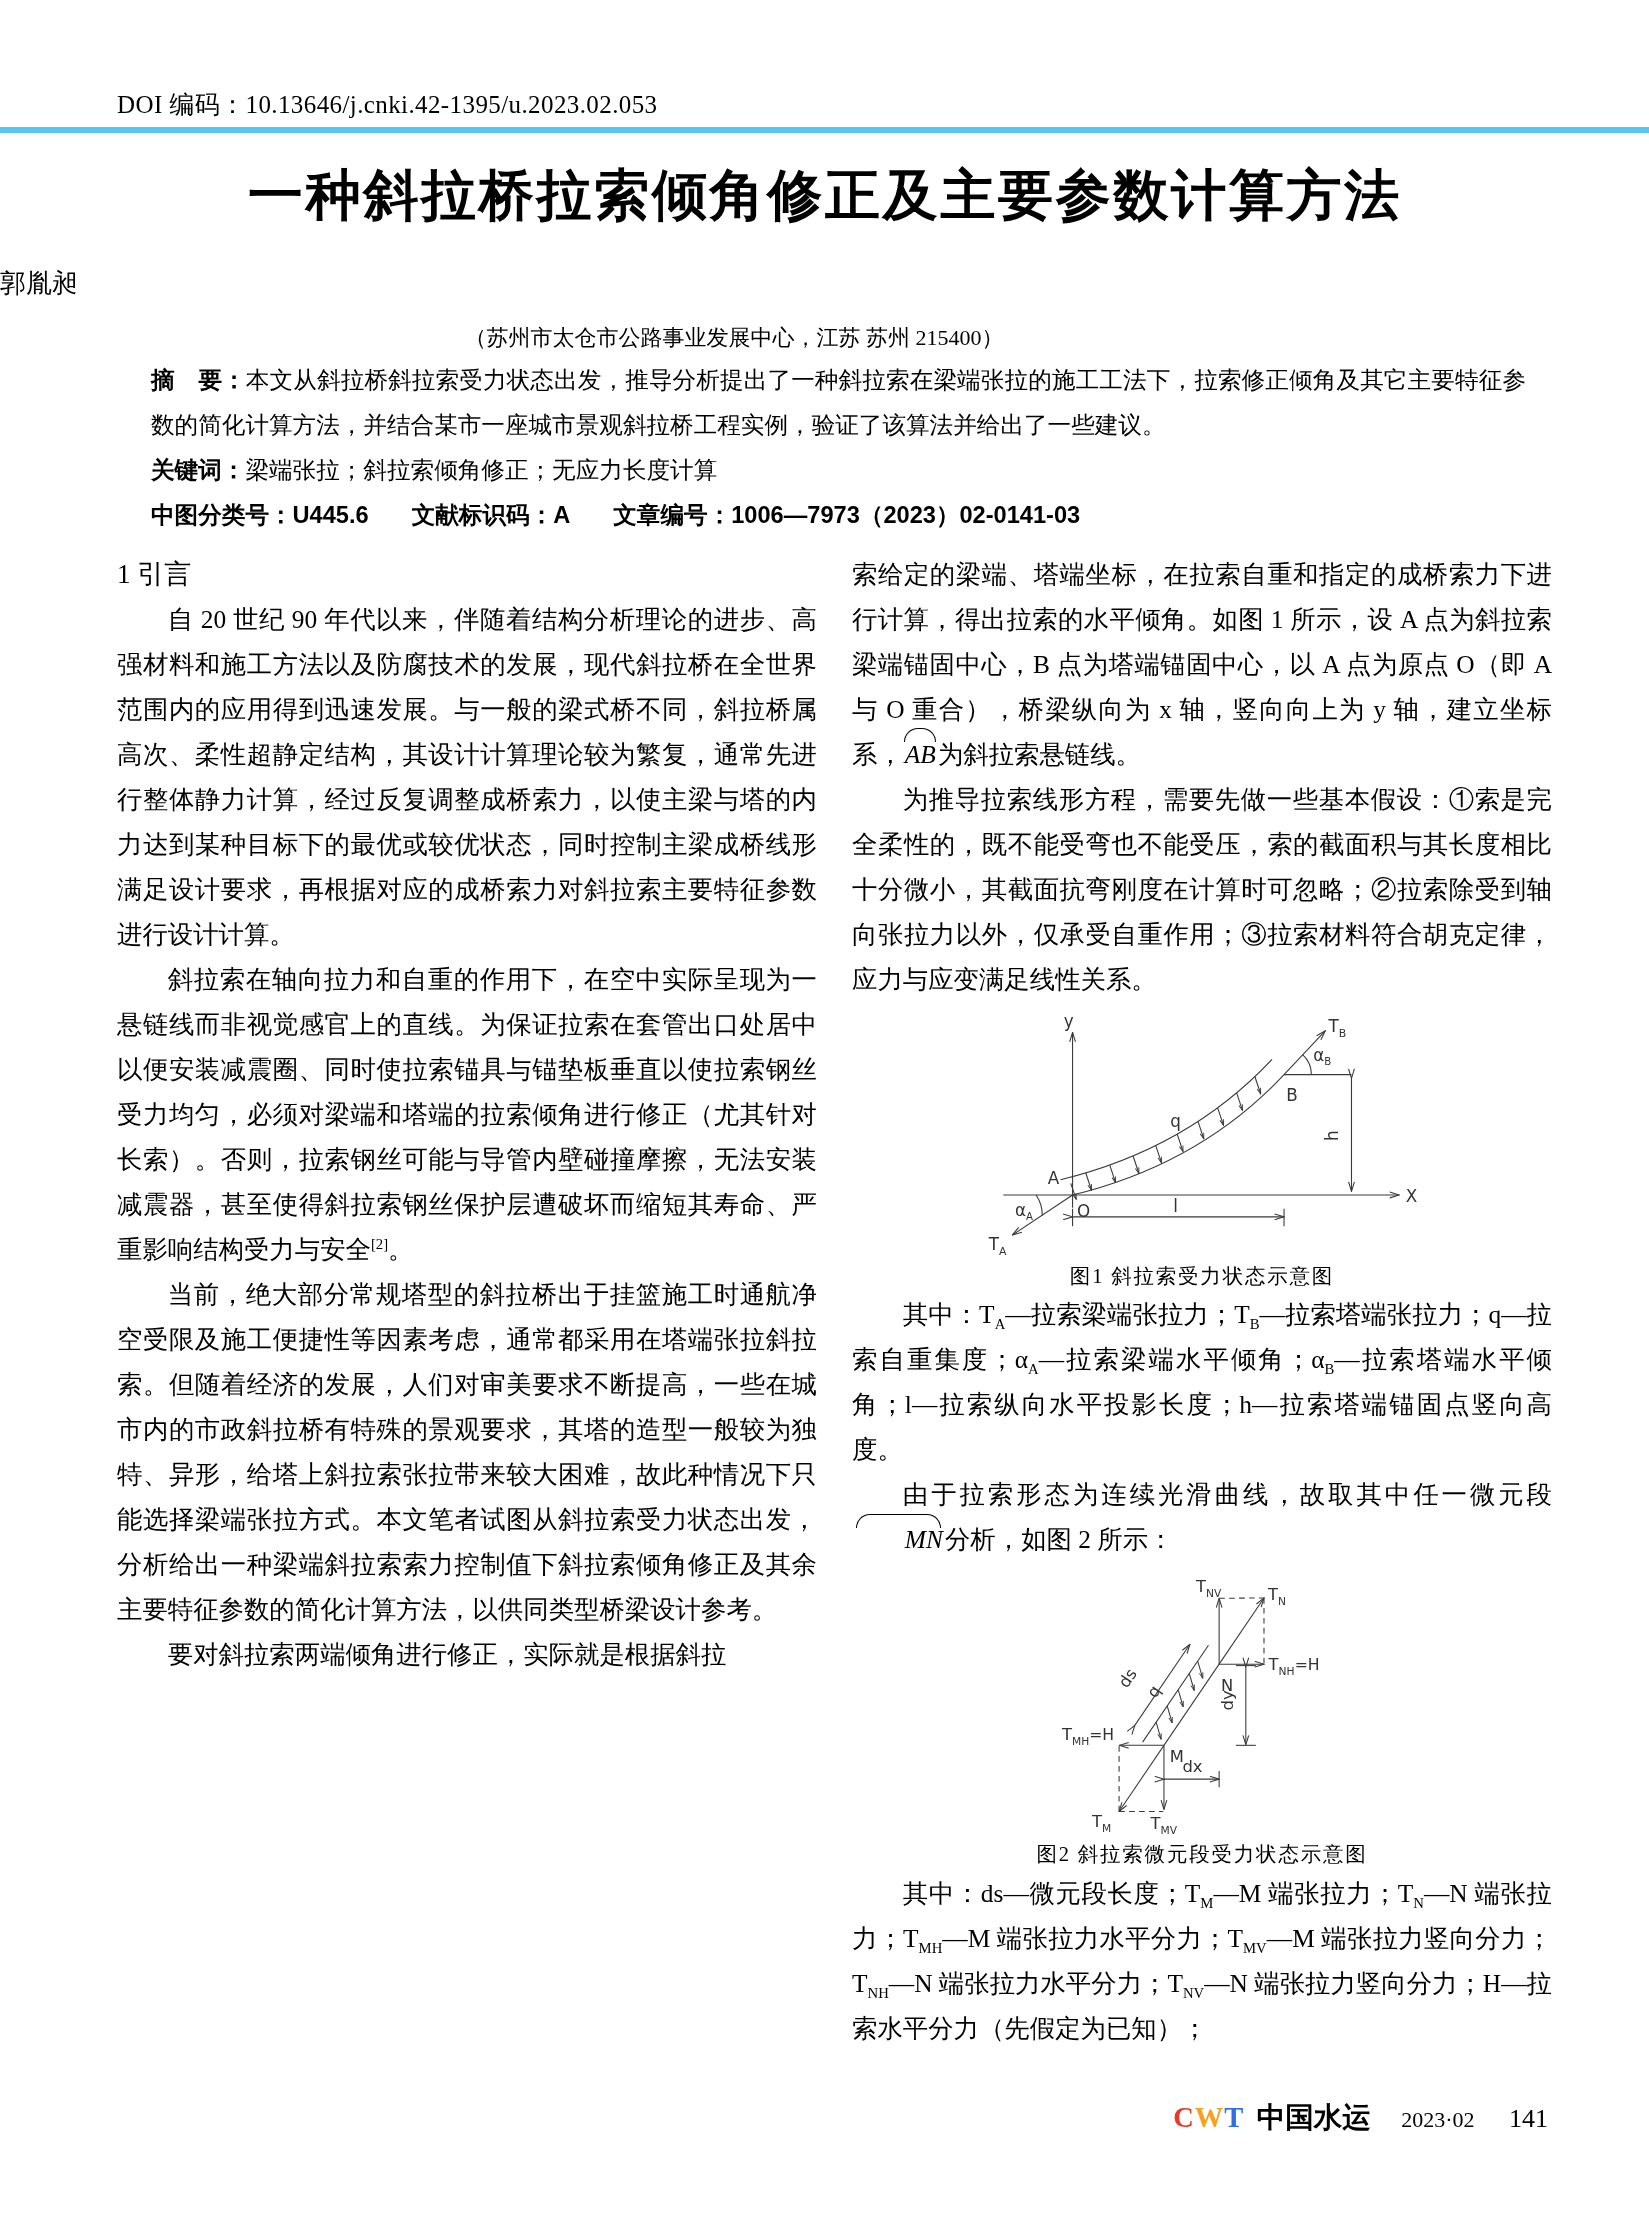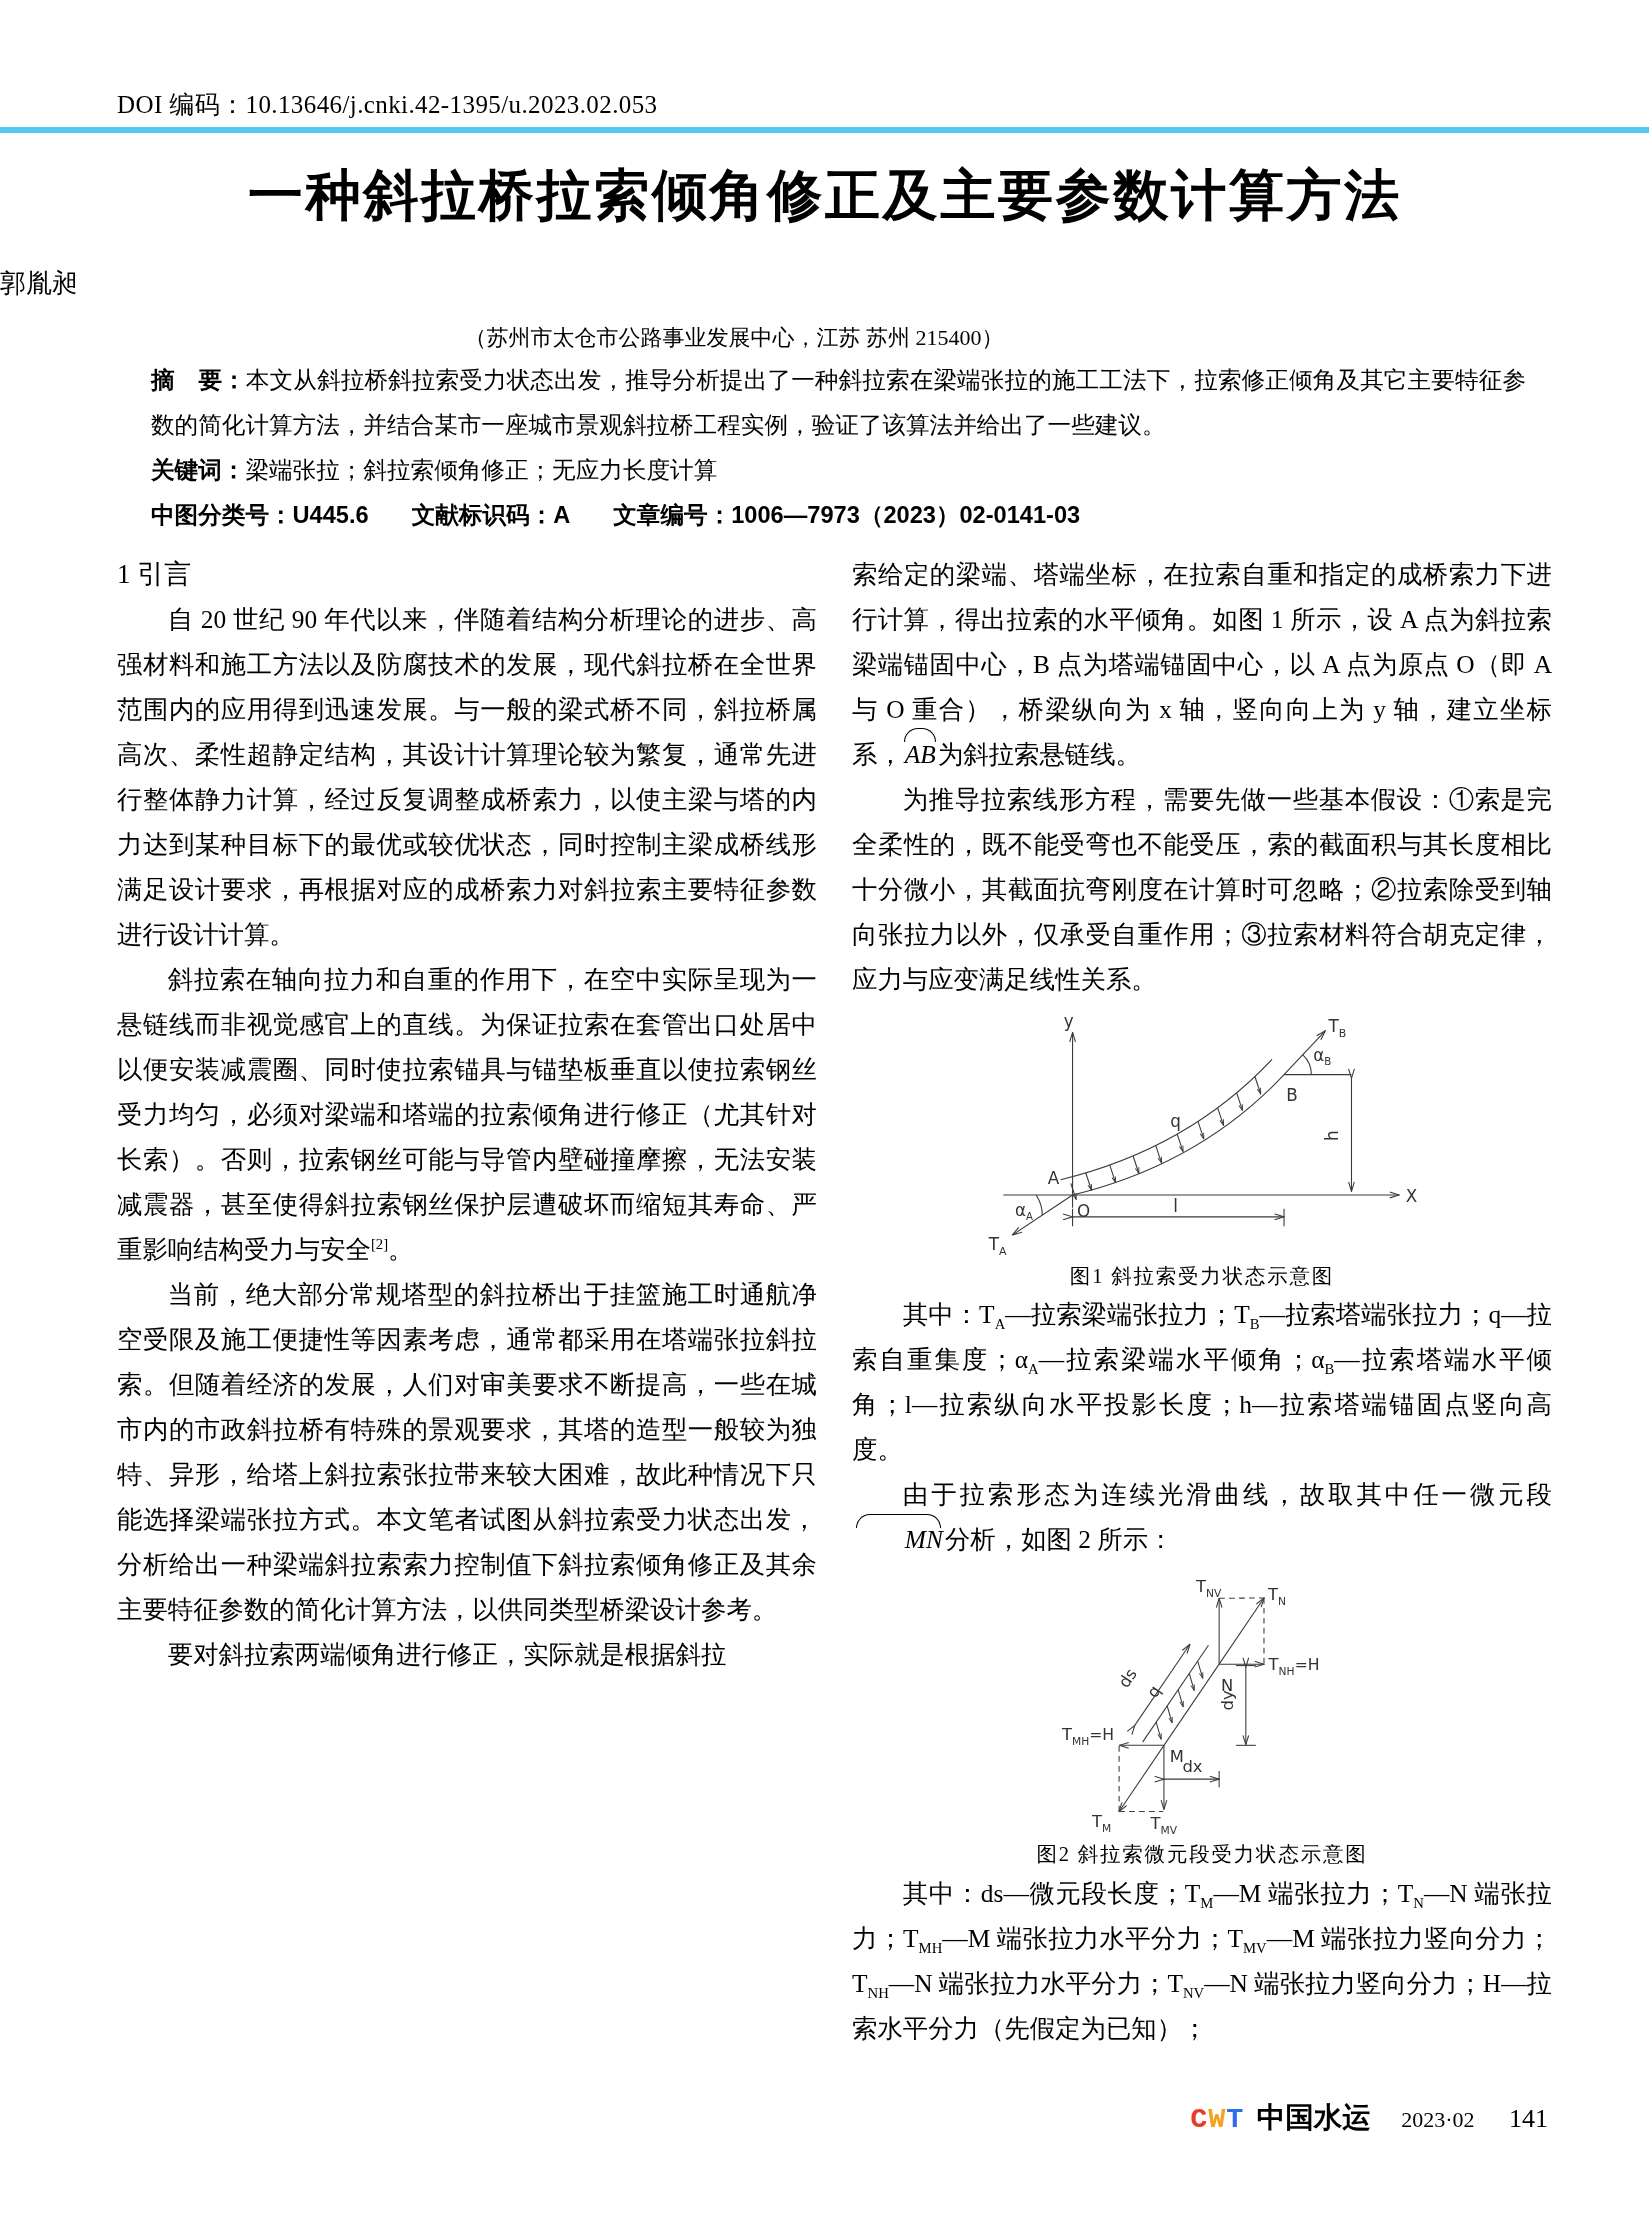--- a/index.html
+++ b/index.html
@@ -25,21 +25,21 @@
   sup{font-size:.58em;vertical-align:super;line-height:0;}
   sub{font-size:.58em;vertical-align:sub;line-height:0;}
   .arc{position:relative;display:inline-block;font-style:italic;padding:0 .08em;}
   .arc::before{content:"";position:absolute;left:4%;right:4%;top:-.14em;height:.5em;
                border:1.3px solid #000;border-bottom:none;border-radius:.6em .6em 0 0;}
   figure{margin:8px 0 2.7px 0;}
   figcaption{text-align:center;font-size:20.5px;letter-spacing:1.8px;margin-top:2.7px;}
   .fig svg{display:block;}
   .fig text{font-family:"DejaVu Sans","Liberation Sans",sans-serif;fill:#333;font-size:46px;}
   .footer{position:absolute;top:2099px;right:102px;display:flex;align-items:baseline;gap:12.5px;}
-  .logo{font-family:Liberation Mono, monospace;font-weight:700;font-size:28.5px;letter-spacing:0.9px;margin-left:40px;}
+  .logo{font-family:Liberation Serif, serif;font-weight:700;font-size:28.5px;letter-spacing:0.9px;margin-left:40px;}
   .logo .c1{color:#e83a28;} .logo .c2{color:#f7a21e;} .logo .c3{color:#2e6fe8;}
   .journal{font-family:"Liberation Sans","DejaVu Sans",sans-serif;font-weight:700;font-size:28.5px;margin-right:18px;}
   .issue{font-size:22px;font-weight:400;margin-right:22px;}
   .pageno{font-size:26px;}
 </style>
 </head>
 <body>
 
 <div class="page">
 

